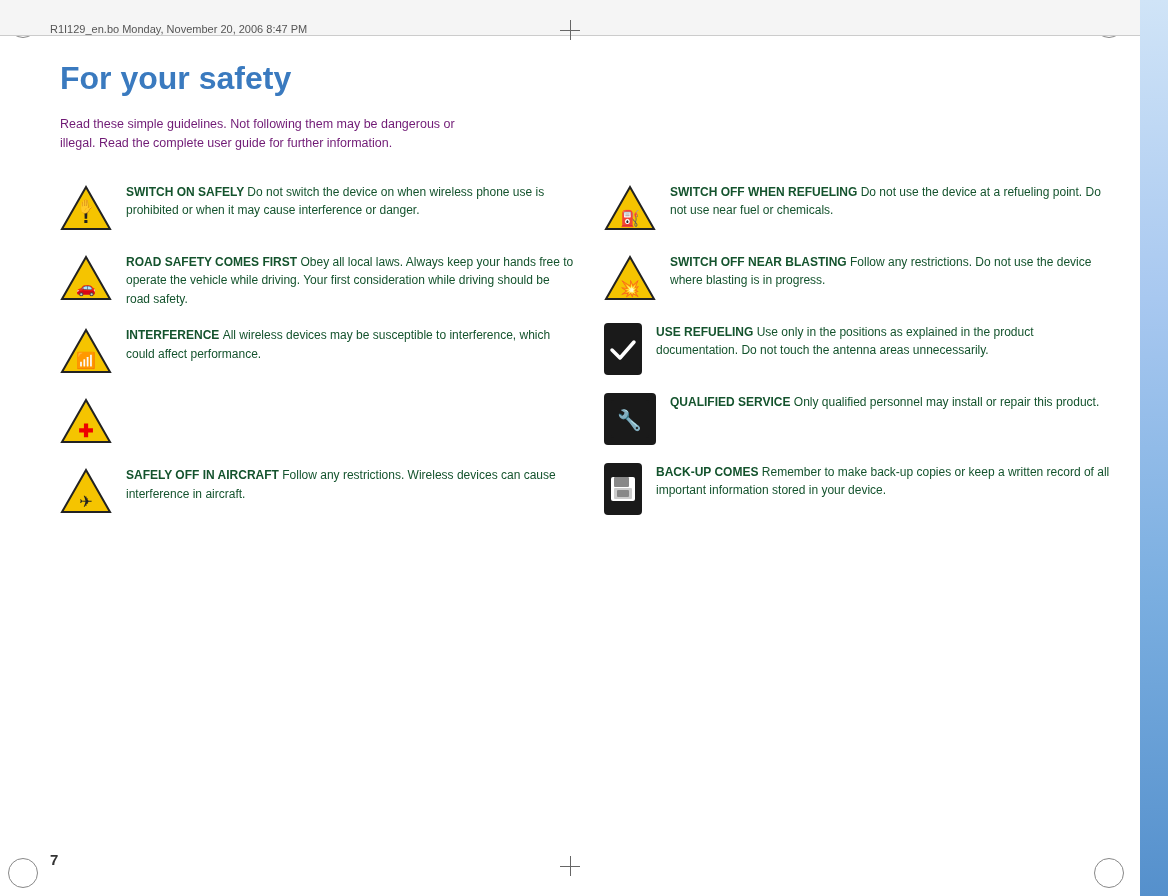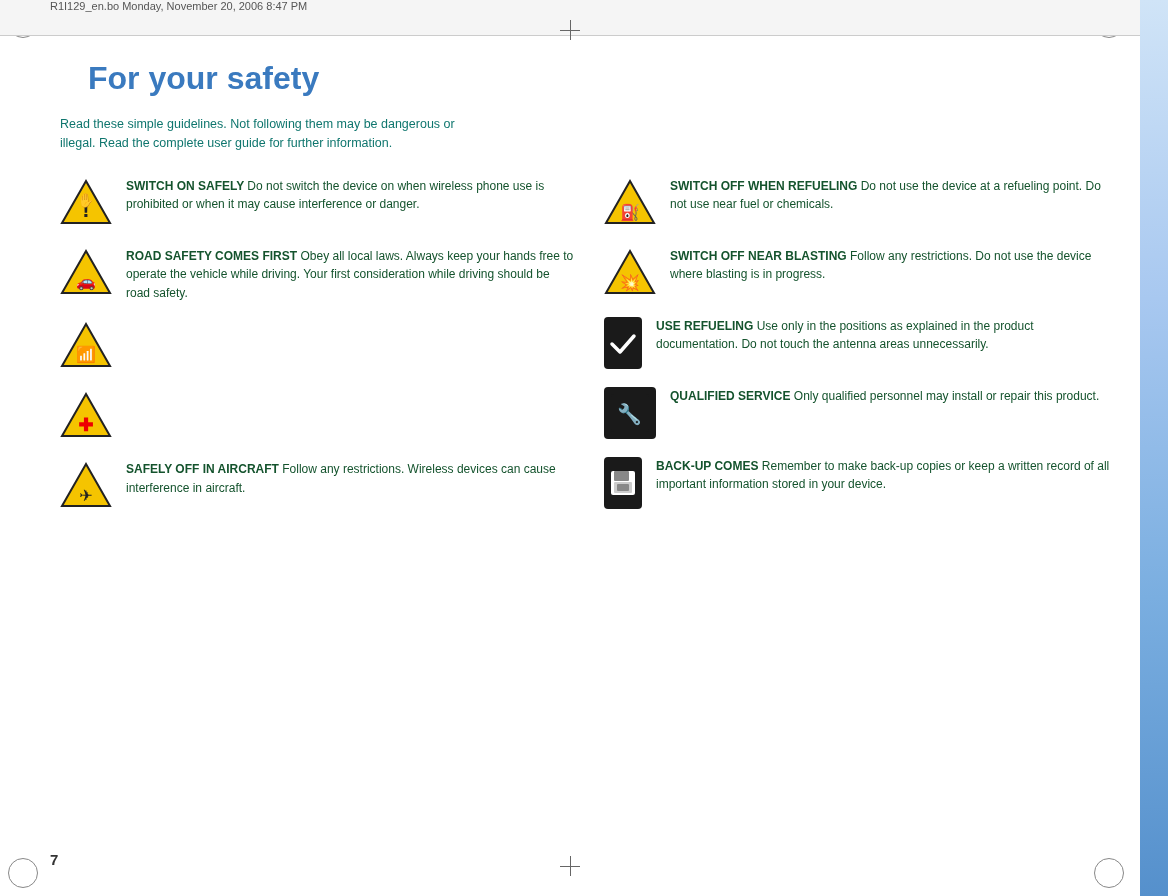--- a/index.html
+++ b/index.html
@@ -67,21 +67,21 @@
     
     .header-bar {
       position: absolute;
       top: 0;
       left: 0;
       right: 28px;
       height: 36px;
       border-bottom: 1px solid #ccc;
       background: #f5f5f5;
       display: flex;
-      align-items: flex-start;
+      align-items: flex-end;
       padding-left: 50px;
       font-size: 11px;
       color: #555;
     }
 
     
     .page-number {
       position: absolute;
       bottom: 28px;
       left: 50px;
@@ -99,30 +99,29 @@
       bottom: 60px;
     }
 
     
     .page-title {
       font-size: 32px;
       font-weight: bold;
       color: #3a7abf;
       margin-bottom: 18px;
       font-family: Arial, sans-serif;
-      margin-left: 28px;
     }
 
     
     .intro-text {
       font-size: 12.5px;
       line-height: 1.5;
-      color: #0f766e;
+      color: #701a75;
       max-width: 430px;
-      margin-bottom: 24px;
+      margin-bottom: 30px;
     }
 
     
     .two-col {
       display: flex;
       gap: 30px;
     }
 
     .col {
       flex: 1;
@@ -214,20 +213,23 @@
         <div class="safety-text">
           <span class="label">ROAD SAFETY COMES FIRST </span><span>Obey all local laws. Always keep your hands free to operate the vehicle while driving. Your first consideration while driving should be road safety.</span>
         </div>
       </div>
 
       <div class="safety-item">
         <svg class="safety-icon icon-warning" viewBox="0 0 52 52">
           <polygon points="26,4 50,46 2,46" fill="#f5c400" stroke="#222" stroke-width="2"></polygon>
           <text x="26" y="40" text-anchor="middle" font-size="16" fill="#222">📶</text>
         </svg>
+        <div class="safety-text">
+          <span class="label">INTERFERENCE </span><span>All wireless devices may be susceptible to interference, which could affect performance.</span>
+        </div>
       </div>
 
       <div class="safety-item">
         <svg class="safety-icon icon-warning" viewBox="0 0 52 52">
           <polygon points="26,4 50,46 2,46" fill="#f5c400" stroke="#222" stroke-width="2"></polygon>
           <text x="26" y="41" text-anchor="middle" font-size="18" font-weight="bold" fill="#e00">✚</text>
         </svg>
       </div>
 
       <div class="safety-item">

